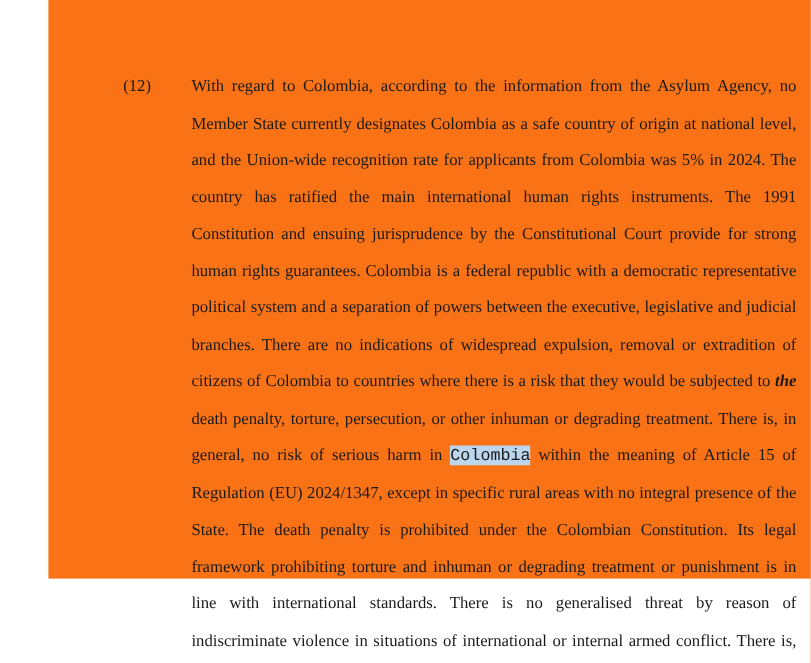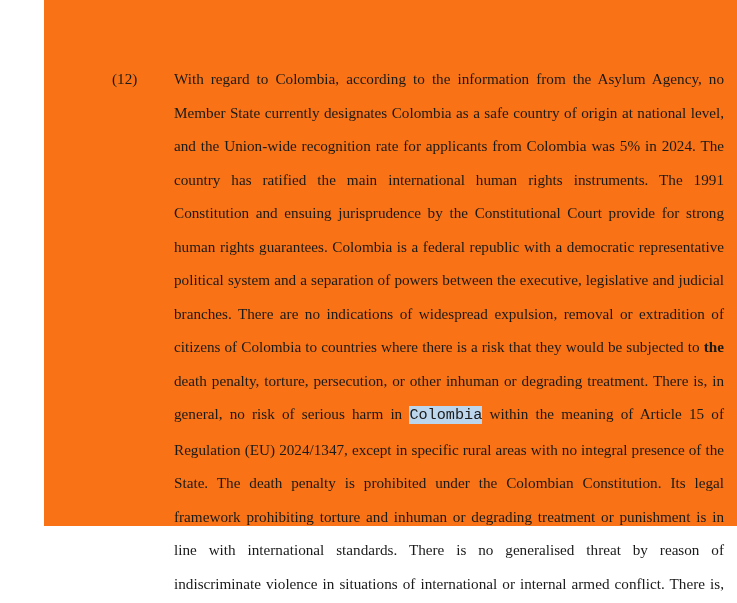--- a/index.html
+++ b/index.html
@@ -41,20 +41,21 @@
     flex: 1 1 auto;
     font-size: 15.2px;
     line-height: 33.5px;
     text-align: justify;
     font-family: "Liberation Serif", serif;
     color: #1a1a1a;
     hyphens: none;
   }
   .bold-italic {
     font-weight: bold;
+    font-style: italic;
   }
   .highlight {
     background: #bcd6ee;
     font-family: Liberation Mono, monospace;
   }
   .sentence {
     
   }
 </style>
 </head>

